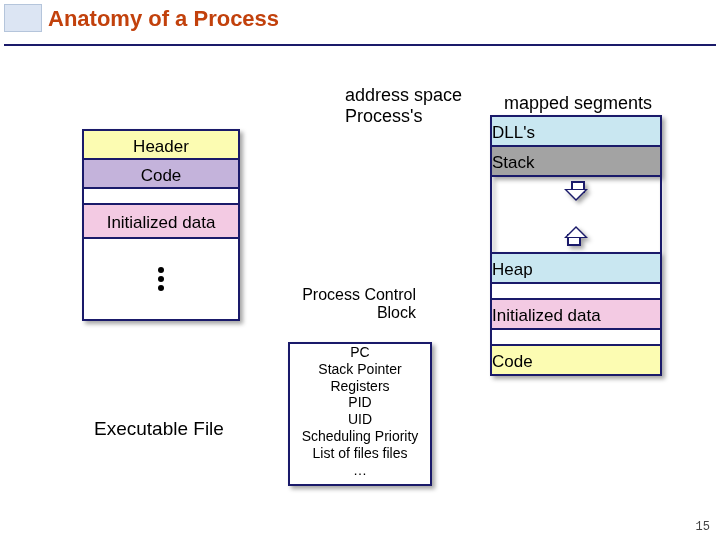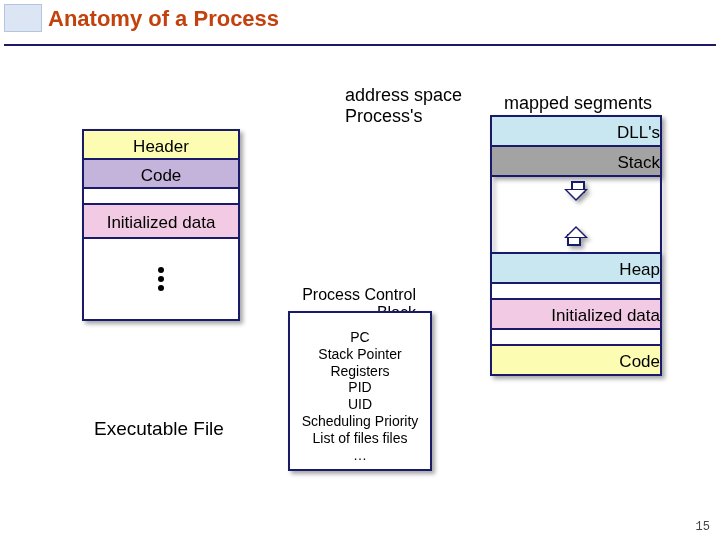--- a/index.html
+++ b/index.html
@@ -15,38 +15,38 @@
   .exe{position:absolute;left:82px;top:129px;width:158px}
   .exe .cell{height:31px;line-height:31px;text-align:center;border:2px solid #1a1a6a;font-size:17px;box-sizing:border-box;margin-bottom:-2px}
   .c-yellow{background:#fcfcb2}
   .c-purple{background:#c4b3db}
   .c-pink{background:#f3cae3}
   .exe .dots{height:84px;display:flex;flex-direction:column;justify-content:center;align-items:center;gap:3px}
   .exe .dots span{width:6px;height:6px;border-radius:50%;background:#000}
 
   
   .addr{position:absolute;left:490px;top:115px;width:172px}
-  .addr .cell{height:32px;line-height:32px;text-align:right;border:2px solid #1a1a6a;font-size:17px;box-sizing:border-box;margin-bottom:-2px}
+  .addr .cell{height:32px;line-height:32px;text-align:left;border:2px solid #1a1a6a;font-size:17px;box-sizing:border-box;margin-bottom:-2px}
   .c-cyan{background:#c9e7f1}
   .c-purple2{background:#a3a3a3}
   .addr .gap{height:77px;border:2px solid #1a1a6a;border-top:none;border-bottom:none;box-sizing:border-box;position:relative;display:flex;flex-direction:column;align-items:center;justify-content:space-between;padding:6px 0}
   .addr .gap::before,.addr .gap::after{content:"";display:none}
   .arrow-dn,.arrow-up{width:24px;height:20px;position:relative}
   .arrow-up{transform:rotate(180deg)}
   .arrow-dn .shaft,.arrow-up .shaft{position:absolute;left:7px;top:0;width:10px;height:10px;background:#fff;border:2px solid #1a1a6a;border-bottom:none}
   .arrow-dn .head,.arrow-up .head{position:absolute;left:0;top:8px;width:0;height:0;border-left:12px solid transparent;border-right:12px solid transparent;border-top:12px solid #1a1a6a}
   .arrow-dn .head::after,.arrow-up .head::after{content:"";position:absolute;left:-9px;top:-11px;width:0;height:0;border-left:9px solid transparent;border-right:9px solid transparent;border-top:9px solid #fff}
 
   
   .lbl{position:absolute;font-size:18px}
   .lbl.small{font-size:16px}
   .lbl.center{text-align:right}
 
   
-  .pcb{position:absolute;left:288px;top:311px;width:136px;border:2px solid #1a1a6a;background:#fff;font-size:14px;text-align:center;padding:16px 2px 6px}
+  .pcb{position:absolute;left:288px;top:342px;width:136px;border:2px solid #1a1a6a;background:#fff;font-size:14px;text-align:center;padding:0 2px 6px}
   .pcb div{line-height:1.2}
 
 </style>
 </head>
 <body>
 
 <div class="slide">
   <div class="corner-box"></div>
   <div class="title">Anatomy of a Process</div>
   <div class="rule"></div>

